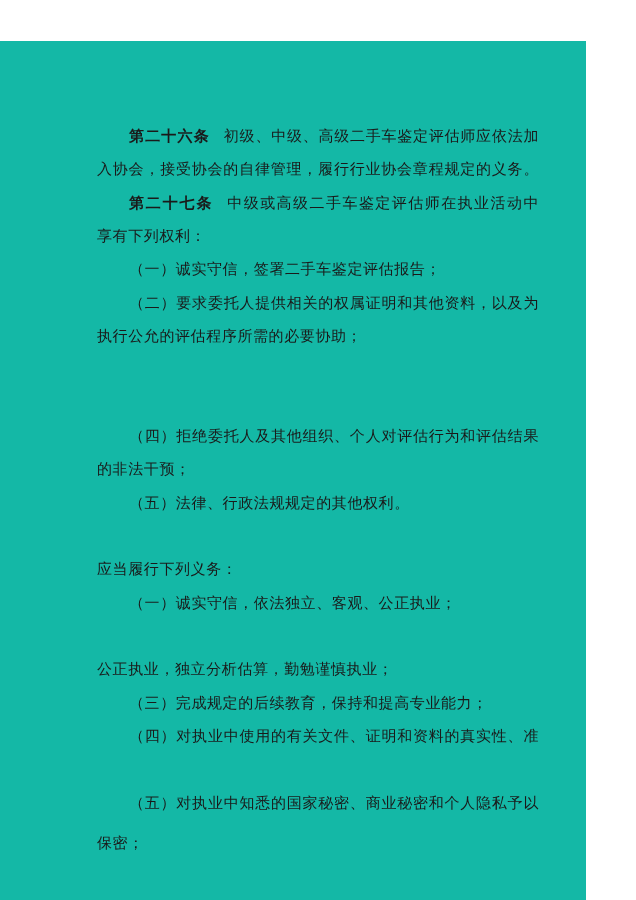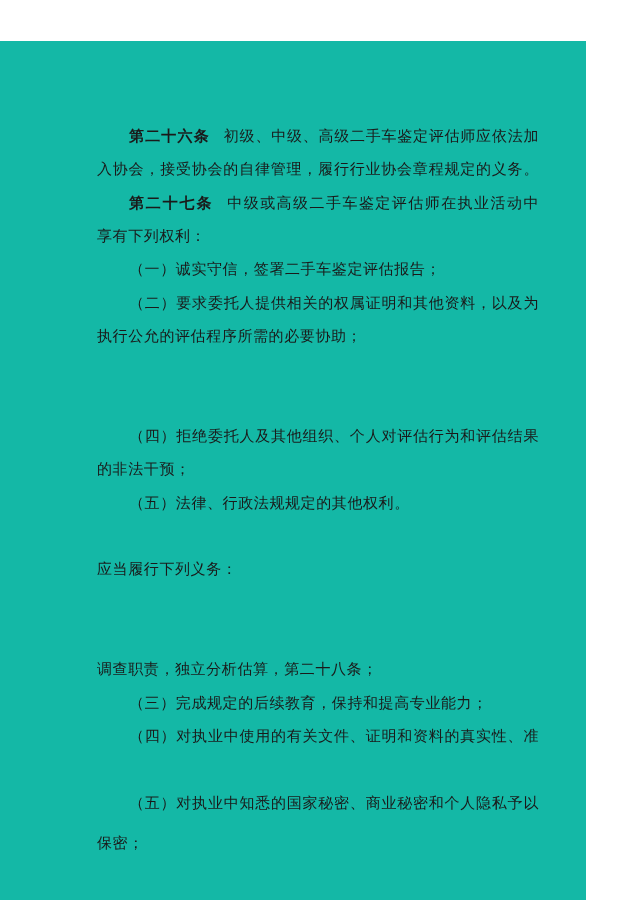--- a/index.html
+++ b/index.html
@@ -59,19 +59,20 @@
 
   <div class="line indent" style="top:216px">（一）诚实守信，签署二手车鉴定评估报告；</div>
   <div class="line indent full" style="top:250px">（二）要求委托人提供相关的权属证明和其他资料，以及为</div>
   <div class="line" style="top:283px">执行公允的评估程序所需的必要协助；</div>
   <div class="line indent full" style="top:383px">（四）拒绝委托人及其他组织、个人对评估行为和评估结果</div>
   <div class="line" style="top:416px">的非法干预；</div>
   <div class="line indent" style="top:450px">（五）法律、行政法规规定的其他权利。</div>
 
   <div class="line" style="top:516px">应当履行下列义务：</div>
 
-  <div class="line" style="top:616px">调查职责，独立分析估算，第二十八条；</div>
+  <div class="line indent" style="top:550px">（一）诚实守信，依法独立、客观、公正执业；</div>
+  <div class="line" style="top:616px">公正执业，独立分析估算，勤勉谨慎执业；</div>
   <div class="line indent" style="top:650px">（三）完成规定的后续教育，保持和提高专业能力；</div>
   <div class="line indent full" style="top:683px">（四）对执业中使用的有关文件、证明和资料的真实性、准</div>
   <div class="line indent full" style="top:750px">（五）对执业中知悉的国家秘密、商业秘密和个人隐私予以</div>
   <div class="line" style="top:790px">保密；</div>
 
 </div>
 
 </body></html>

